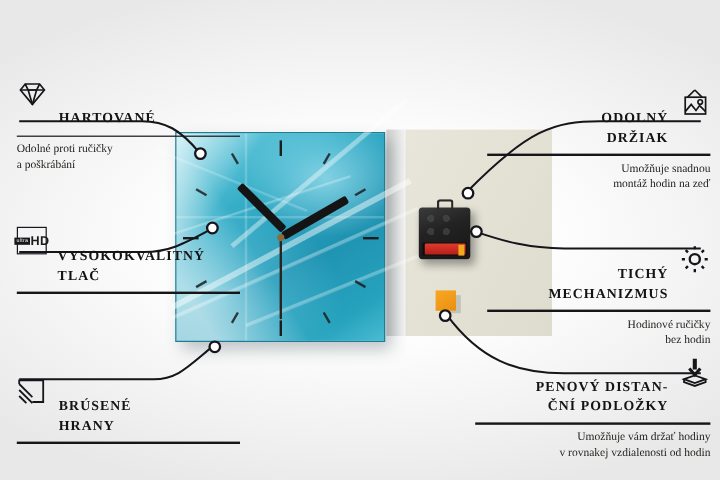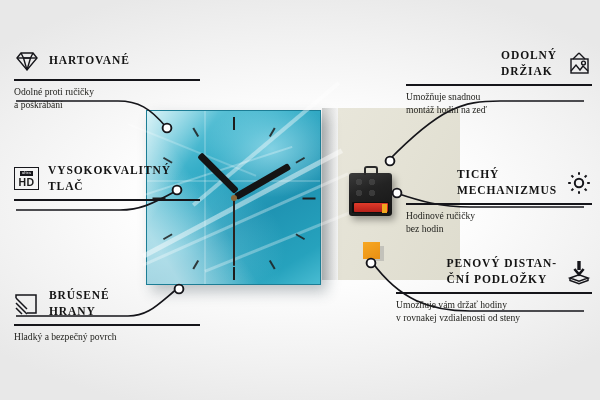--- a/index.html
+++ b/index.html
@@ -94,37 +94,38 @@
     background:linear-gradient(150deg,#f7a823,#e98f12);
     box-shadow:5px 3px 0 -1px rgba(170,170,165,.55);
   }
 
   
   #wires { position:absolute; left:0; top:0; width:600px; height:400px; }
 
   
   .feat { position:absolute; width:186px; }
   .feat-left  { left:14px;  text-align:left; }
-  .feat-right { right:8px;  }
+  .feat-right { right:8px;  text-align:right; }
 
   .feat-head { display:flex; align-items:center; gap:9px; }
   .feat-right .feat-head { flex-direction:row-reverse; }
   .feat-title {
     font-size:11.5px; font-weight:bold; letter-spacing:.9px;
     line-height:1.35; text-transform:uppercase; color:#141414;
     font-family:"Liberation Serif", serif;
+    margin-top:44px;
   }
   .feat-rule { height:1.6px; background:#15151a; margin:5px 0 4px; }
   .feat-desc { font-size:9.6px; line-height:1.38; color:#23231f; }
 
   .ico { flex:0 0 auto; width:26px; height:26px; display:block; }
 
   .hd-badge {
     width:25px; height:23px; border:1.6px solid #17171c;
-    display:flex; flex-direction:column; align-items:center; justify-content:center;
+    display:flex; align-items:center; justify-content:center;
     font-family:"Liberation Sans", sans-serif; line-height:1; padding-top:1px;
   }
   .hd-badge .u { font-size:4.4px; letter-spacing:.2px; background:#17171c; color:#fff; padding:.5px 2px; }
   .hd-badge .h { font-size:10.5px; font-weight:bold; letter-spacing:.3px; margin-top:1px; }
 </style>
 </head>
 <body>
 
 <div id="stage">
 
@@ -241,23 +242,20 @@
           <path d="M2 17 L8 23"></path>
         <path d="M2 7 V4 H22 V22 H13"></path>
       </g>
     </svg>
     <div class="feat-title">
       <div>BRÚSENÉ</div>
       <div>HRANY</div>
     </div>
   </div>
   <div class="feat-rule"></div>
-  <div class="feat-desc">
-    <div>Hladký a bezpečný povrch</div>
-  </div>
 </div>
 
 <div class="feat feat-right" style="top:48px">
   <div class="feat-head">
     <svg class="ico" viewBox="0 0 26 26">
       <g fill="none" stroke="#15151a" stroke-width="1.4">
         <path d="M13 2 L7 8 M13 2 L19 8"></path>
         <rect x="5" y="8" width="17" height="14"></rect>
         <path d="M5 20 L10 14 L14 19 L17 15 L22 20"></path>
         <circle cx="17.5" cy="12" r="1.9"></circle>
@@ -268,21 +266,21 @@
       <div>DRŽIAK</div>
     </div>
   </div>
   <div class="feat-rule"></div>
   <div class="feat-desc">
     <div>Umožňuje snadnou</div>
     <div>montáž hodin na zeď</div>
   </div>
 </div>
 
-<div class="feat feat-right" style="top:167px">
+<div class="feat feat-right" style="top:178px">
   <div class="feat-head">
     <svg class="ico" viewBox="0 0 26 26">
       <g fill="none" stroke="#15151a" stroke-width="2">
         <circle cx="13" cy="13" r="4.2"></circle>
         <path d="M13 2.2 v2.6 M13 21.2 v2.6 M2.2 13 h2.6 M21.2 13 h2.6
                  M5.4 5.4 l1.9 1.9 M18.7 18.7 l1.9 1.9
                  M20.6 5.4 l-1.9 1.9 M7.3 18.7 l-1.9 1.9"></path>
       </g>
     </svg>
     <div class="feat-title">
@@ -290,33 +288,33 @@
       <div>MECHANIZMUS</div>
     </div>
   </div>
   <div class="feat-rule"></div>
   <div class="feat-desc">
     <div>Hodinové ručičky</div>
     <div>bez hodin</div>
   </div>
 </div>
 
-<div class="feat feat-right" style="top:256px; width:196px">
+<div class="feat feat-right" style="top:272px; width:196px">
   <div class="feat-head">
     <svg class="ico" viewBox="0 0 26 26">
       <g fill="none" stroke="#15151a" stroke-width="1.5">
         <path d="M13 2 V11" stroke-width="3.4"></path>
         <path d="M8.4 10 L13 15.4 L17.6 10" stroke-width="2.6"></path>
         <path d="M4 19 L13 15.8 L22 19 L13 22.2 Z"></path>
         <path d="M4 19 V21.4 L13 24.6 L22 21.4 V19"></path>
       </g>
     </svg>
     <div class="feat-title">
       <div>PENOVÝ DISTAN-</div>
       <div>ČNÍ PODLOŽKY</div>
     </div>
   </div>
   <div class="feat-rule"></div>
   <div class="feat-desc">
     <div>Umožňuje vám držať hodiny</div>
-    <div>v rovnakej vzdialenosti od steny</div>
+    <div>v rovnakej vzdialenosti od hodin</div>
   </div>
 </div>
 
 </body></html>

